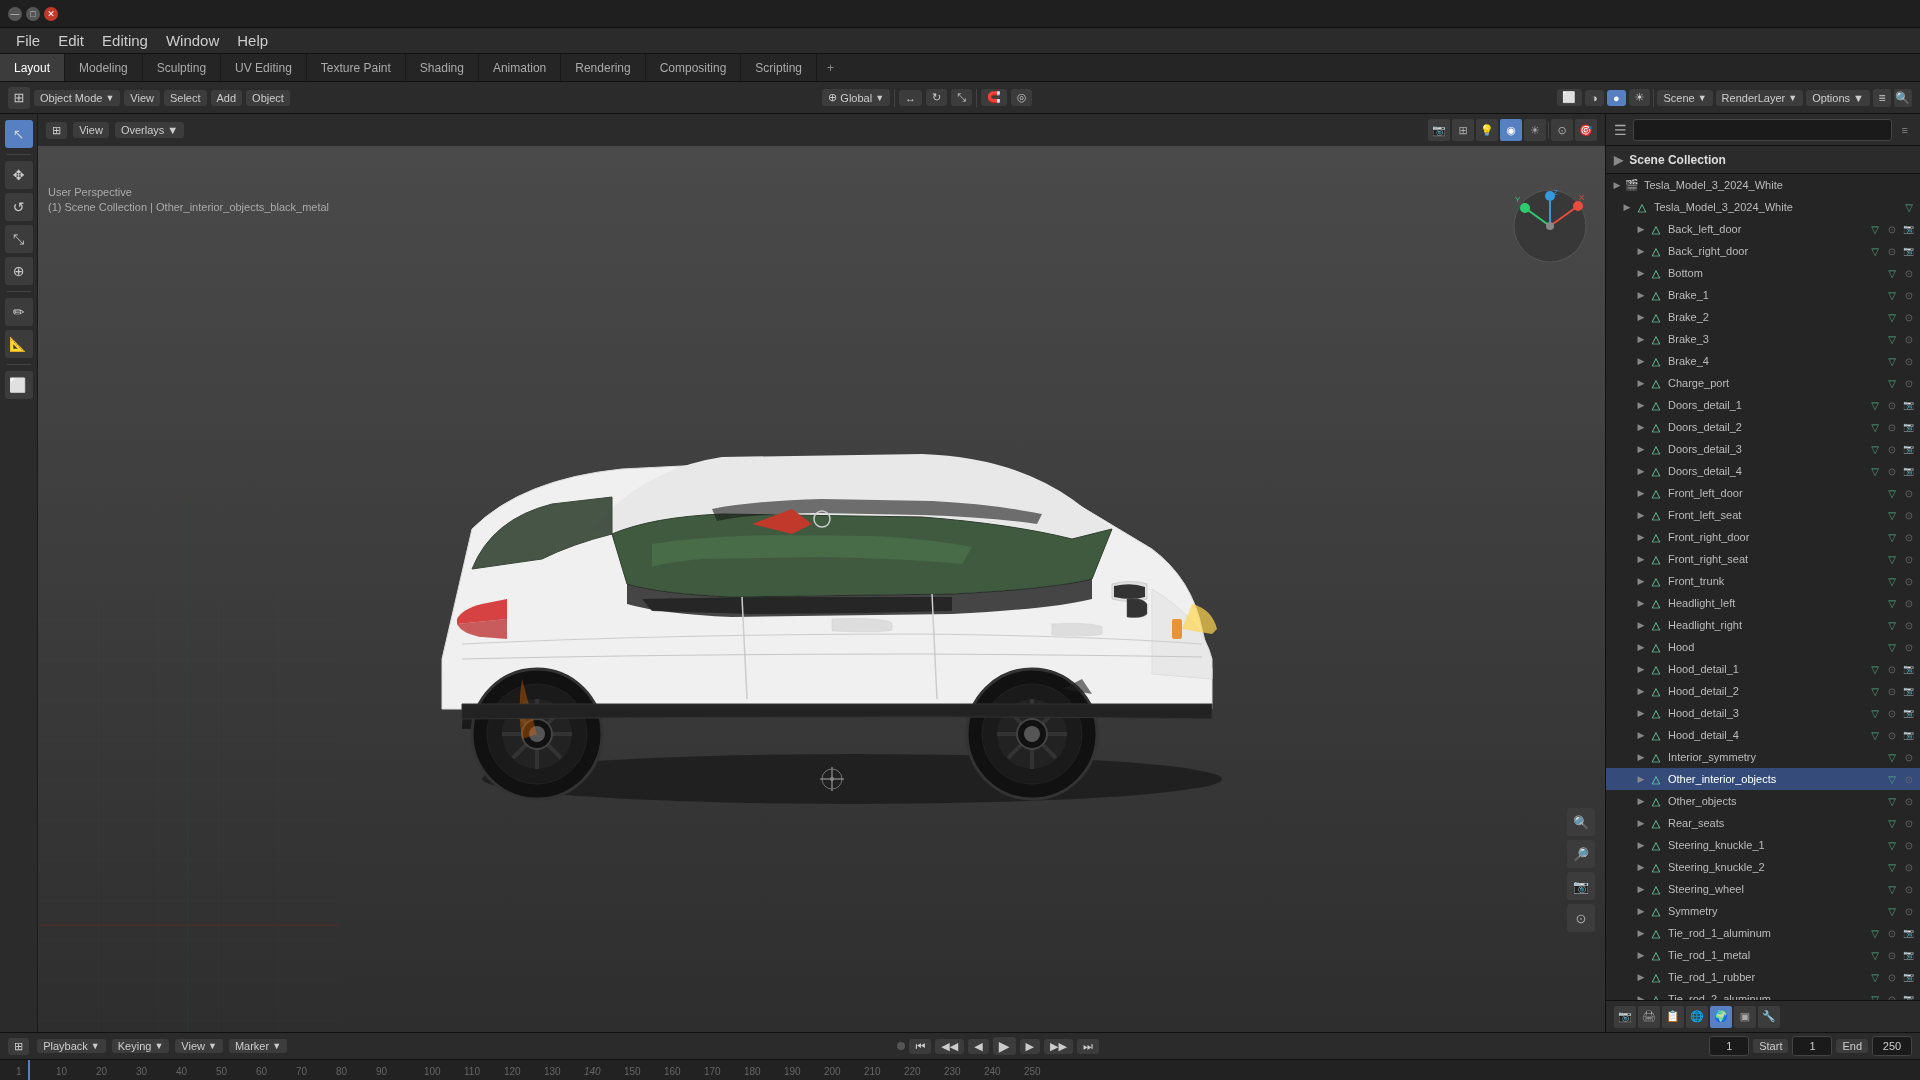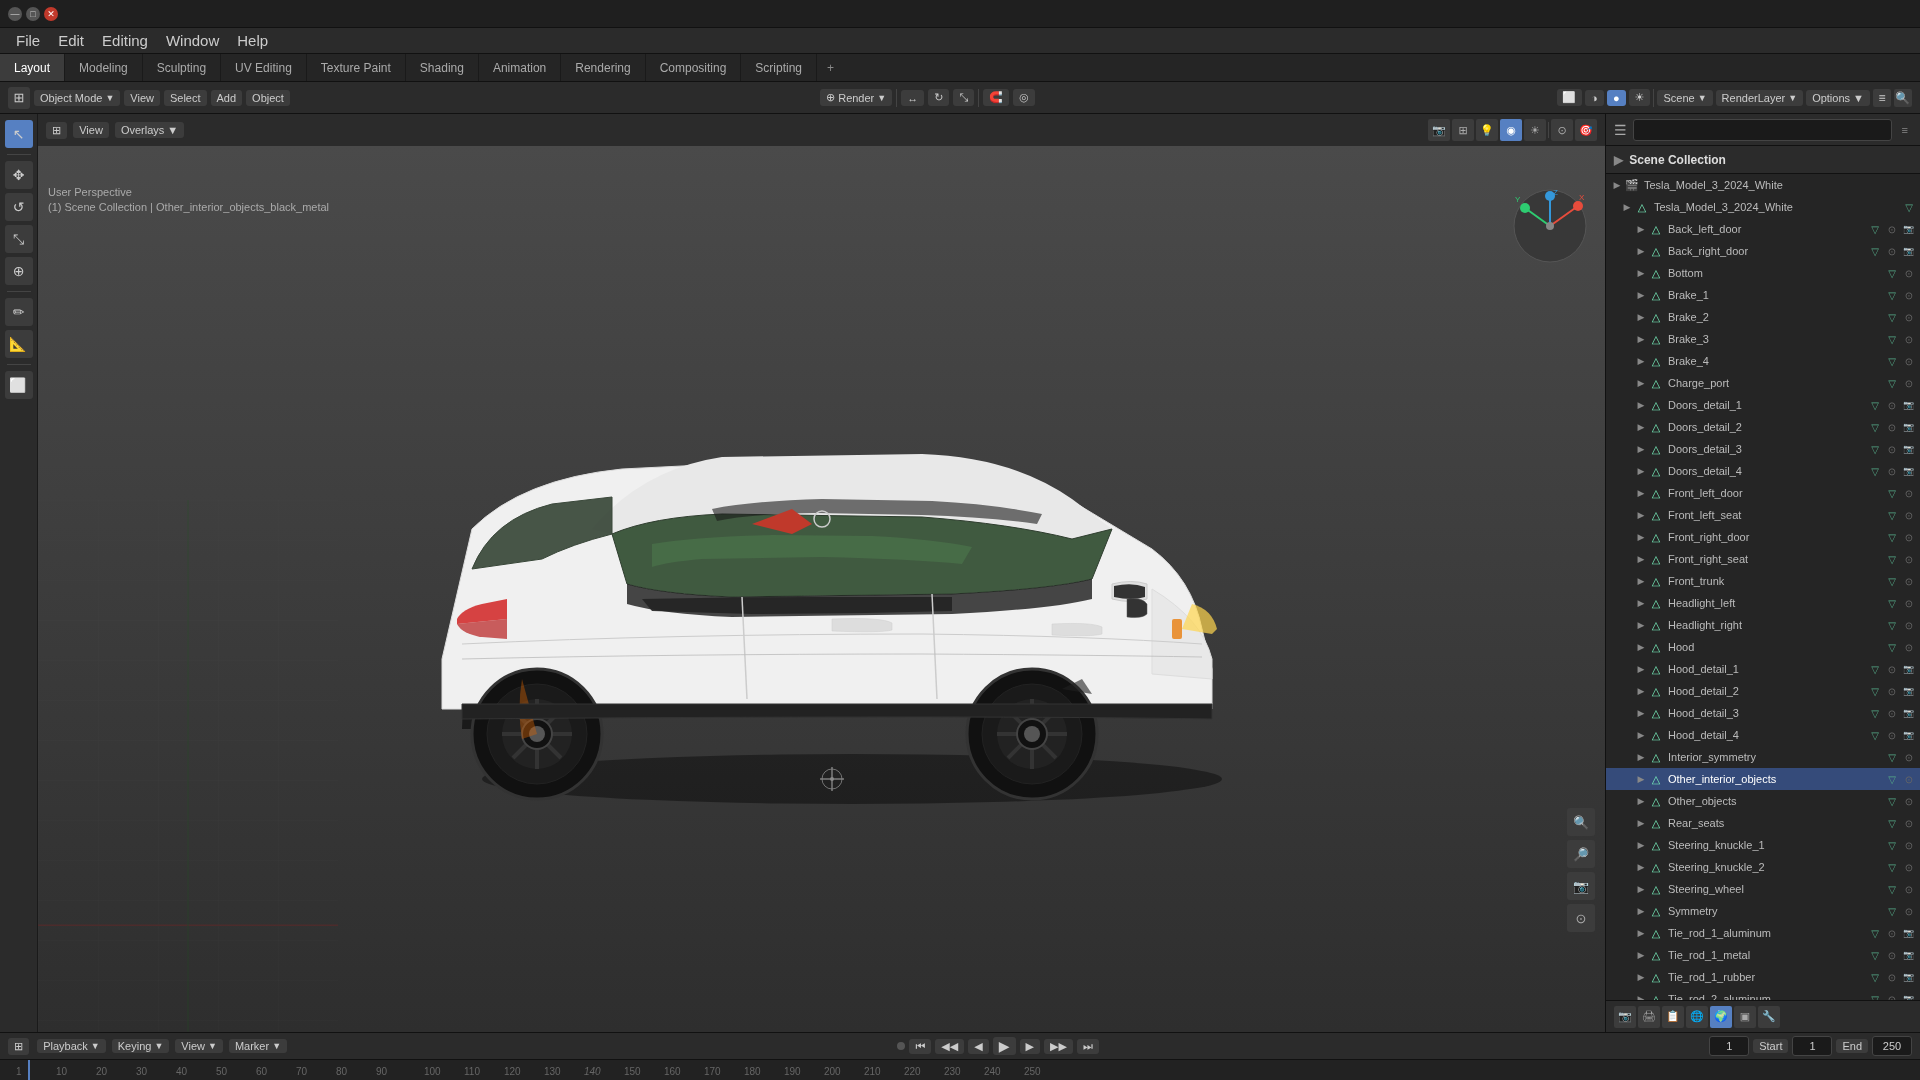--- a/index.html
+++ b/index.html
@@ -493,21 +493,21 @@
     </div>
     <div class="vp-btn">View</div>
     <div class="vp-btn">Select</div>
     <div class="vp-btn">Add</div>
     <div class="vp-btn">Object</div>
   </div>
 
   <div style="display:flex;align-items:center;gap:4px;margin-left:auto;margin-right:auto;">
     <div class="vp-btn">
       <span>⊕</span>
-      <span>Render</span>
+      <span>Global</span>
       <span style="font-size:9px;">▼</span>
     </div>
     <div style="width:1px;height:18px;background:#444;"></div>
     <div class="vp-btn">↔</div>
     <div class="vp-btn">↻</div>
     <div class="vp-btn">⤡</div>
     <div style="width:1px;height:18px;background:#444;"></div>
     <div class="vp-btn">🧲</div>
     <div class="vp-btn">◎</div>
   </div>

